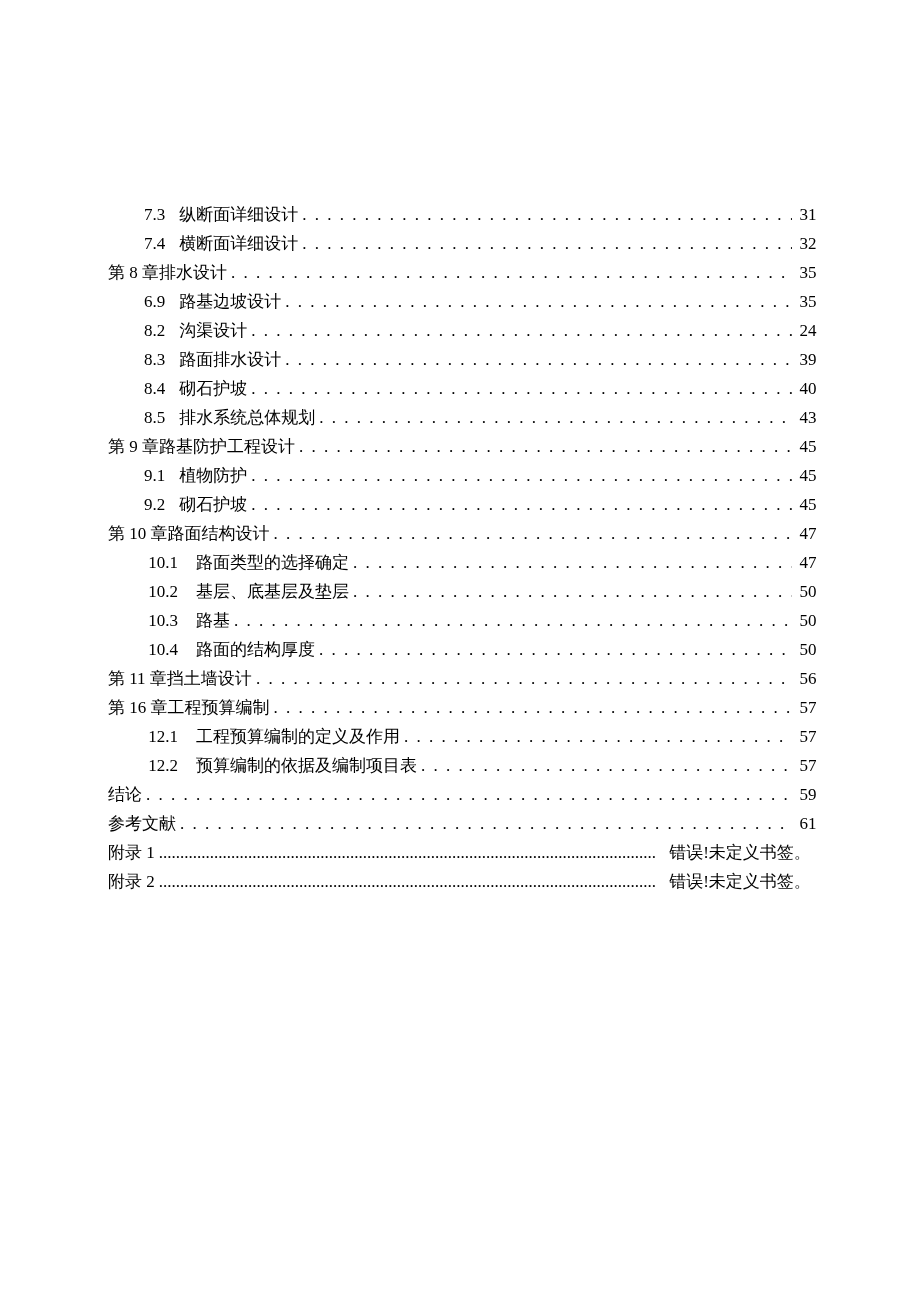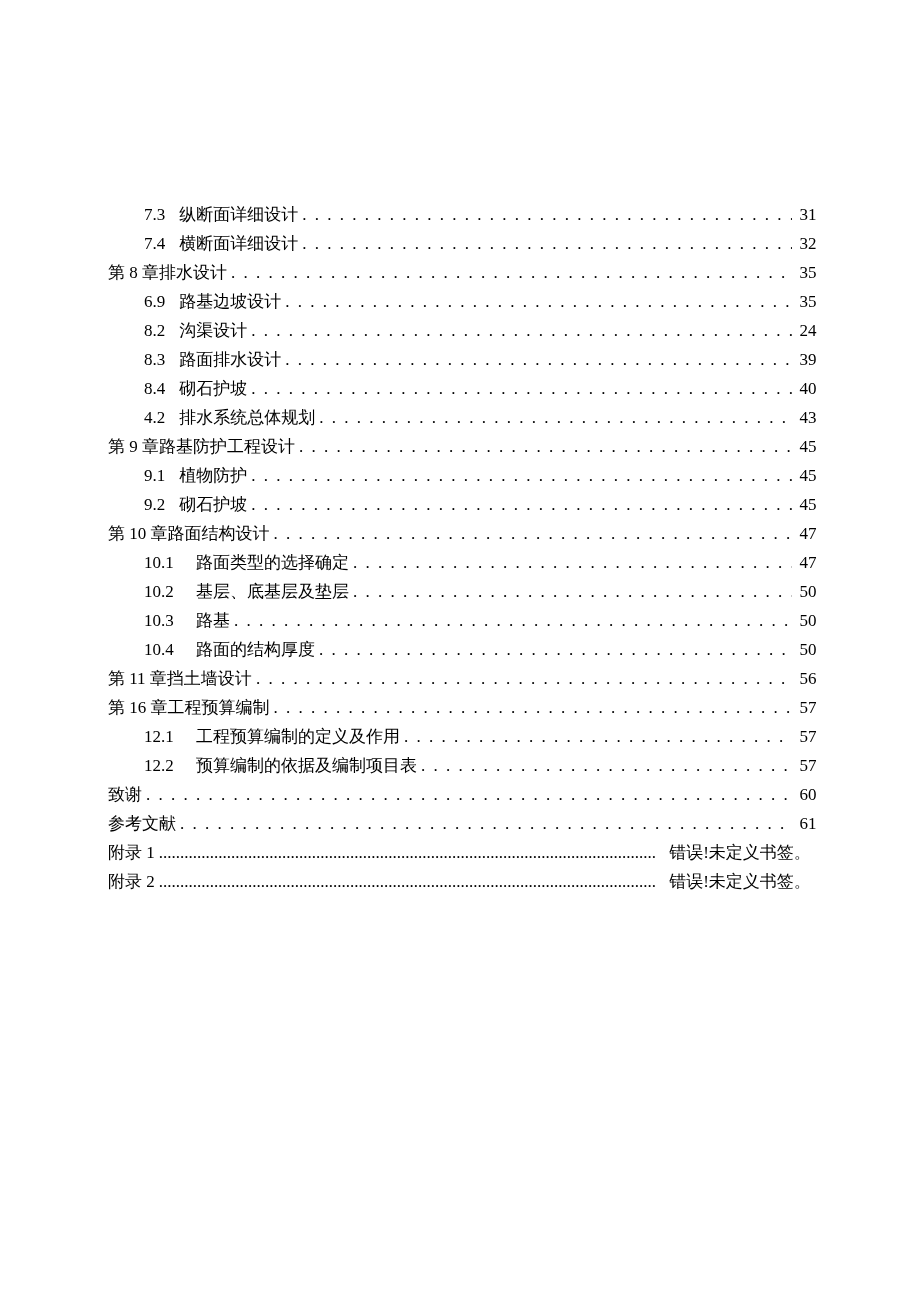--- a/index.html
+++ b/index.html
@@ -17,20 +17,21 @@
     display: flex;
     align-items: baseline;
     line-height: 29px;
     white-space: nowrap;
   }
   .toc-row.level-1 { padding-left: 0; }
   .toc-row.level-2 { padding-left: 36px; }
   .toc-num {
     flex: 0 0 auto;
     margin-right: 14px;
+    text-align: center;
   }
   .toc-num.wide { min-width: 38px; }
   .toc-title {
     flex: 0 0 auto;
   }
   .toc-leader {
     flex: 1 1 auto;
     overflow: hidden;
     letter-spacing: 4px;
     margin: 0 4px;
@@ -89,21 +90,21 @@
       <span class="toc-leader dots"></span>
       <span class="toc-page">39</span>
     </div>
     <div class="toc-row level-2">
       <span class="toc-num">8.4</span>
       <span class="toc-title">砌石护坡</span>
       <span class="toc-leader dots"></span>
       <span class="toc-page">40</span>
     </div>
     <div class="toc-row level-2">
-      <span class="toc-num">4.2</span>
+      <span class="toc-num">8.5</span>
       <span class="toc-title">排水系统总体规划</span>
       <span class="toc-leader dots"></span>
       <span class="toc-page">43</span>
     </div>
     <div class="toc-row level-1">
       <span class="toc-title">第 9 章路基防护工程设计</span>
       <span class="toc-leader dots"></span>
       <span class="toc-page">45</span>
     </div>
     <div class="toc-row level-2">
@@ -163,23 +164,23 @@
       <span class="toc-leader dots"></span>
       <span class="toc-page">57</span>
     </div>
     <div class="toc-row level-2">
       <span class="toc-num wide">12.2</span>
       <span class="toc-title">预算编制的依据及编制项目表</span>
       <span class="toc-leader dots"></span>
       <span class="toc-page">57</span>
     </div>
     <div class="toc-row level-1">
-      <span class="toc-title">致谢</span>
+      <span class="toc-title">结论</span>
       <span class="toc-leader dots"></span>
-      <span class="toc-page">60</span>
+      <span class="toc-page">59</span>
     </div>
     <div class="toc-row level-1">
       <span class="toc-title">参考文献</span>
       <span class="toc-leader dots"></span>
       <span class="toc-page">61</span>
     </div>
     <div class="toc-row level-1">
       <span class="toc-title">附录 1</span>
       <span class="toc-leader fine"></span>
       <span class="toc-page wide">错误!未定义书签。</span>

